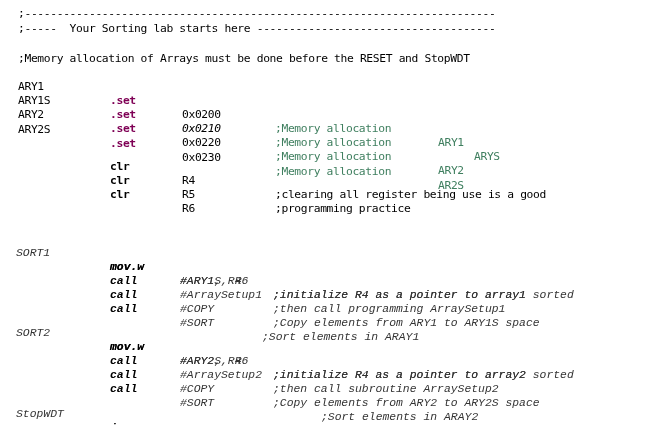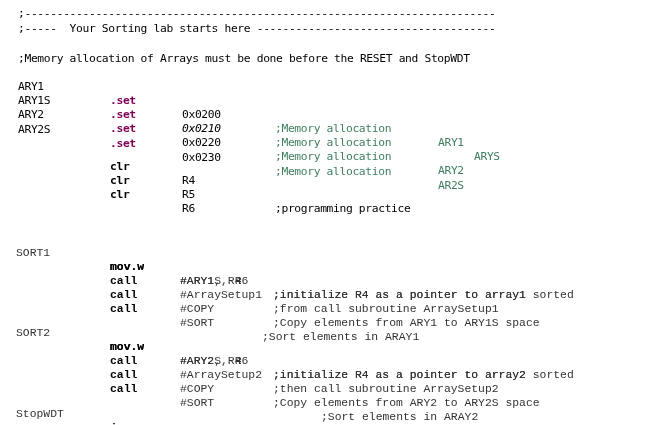--- a/index.html
+++ b/index.html
@@ -1,19 +1,19 @@
 <!DOCTYPE html>
 <html><head>
   <meta charset="utf-8">
   <style>
     html, body { margin: 0; padding: 0; background: #ffffff; }
     body { width: 658px; height: 425px; position: relative; overflow: hidden; }
     .line { position: absolute; white-space: pre; line-height: 14px; height: 14px; }
     .sans { font-family: "DejaVu Sans Mono", monospace; font-size: 11.3px; color: #000; letter-spacing: -0.35px; }
-    .serif { font-family: "Liberation Mono", monospace; font-size: 11.4px; color: #333; }
+    .serif { font-family: "Liberation Mono", monospace; font-size: 11.4px; color: #333; font-style: italic; }
     .kw-dir { color: #7f0055; font-weight: bold; }
     .cm-green { color: #3f7f5f; }
     .kw-ins { font-weight: bold; color: #000; }
     .col { position: absolute; white-space: pre; }
   </style>
 </head>
 <body>
 
 <div class="line sans" style="left:18px; top:7px;">;-------------------------------------------------------------------------</div>
 <div class="line sans" style="left:18px; top:22px;">;-----  Your Sorting lab starts here -------------------------------------</div>
@@ -45,20 +45,21 @@
   <span class="col" style="left:0;">ARY2S</span>
   <span class="col kw-dir" style="left:92px;">.set</span>
   <span class="col" style="left:164px;">0x0230</span>
   <span class="col cm-green" style="left:257px;">;Memory allocation</span>
   <span class="col cm-green" style="left:420px;">AR2S</span>
 </div>
 
 <div class="line sans" style="left:18px; top:146px; width:640px;">
   <span class="col kw-ins" style="left:92px;">clr</span>
   <span class="col" style="left:164px;">R4</span>
+  <span class="col" style="left:257px;">;clearing all register being use is a good</span>
 </div>
 <div class="line sans" style="left:18px; top:160px; width:640px;">
   <span class="col kw-ins" style="left:92px;">clr</span>
   <span class="col" style="left:164px;">R5</span>
   <span class="col" style="left:257px;">;programming practice</span>
 </div>
 <div class="line sans" style="left:18px; top:174px; width:640px;">
   <span class="col kw-ins" style="left:92px;">clr</span>
   <span class="col" style="left:164px;">R6</span>
 </div>
@@ -70,21 +71,21 @@
   <span class="col" style="left:257px;">;initialize R4 as a pointer to array1</span>
 </div>
 <div class="line serif" style="left:16px; top:246px; width:640px;">
   <span class="col kw-ins" style="left:94px;">mov.w</span>
   <span class="col" style="left:164px;text-align:center;">#ARY1S, R6</span>
   <span class="col" style="left:257px;">;initialize R4 as a pointer to array1 sorted</span>
 </div>
 <div class="line serif" style="left:16px; top:260px; width:640px;">
   <span class="col kw-ins" style="left:94px;">call</span>
   <span class="col" style="left:164px;">#ArraySetup1</span>
-  <span class="col" style="left:257px;">;from call subroutine ArraySetup1</span>
+  <span class="col" style="left:257px;">;then call programming ArraySetup1</span>
 </div>
 <div class="line serif" style="left:16px; top:274px; width:640px;">
   <span class="col kw-ins" style="left:94px;">call</span>
   <span class="col" style="left:164px;">#COPY</span>
   <span class="col" style="left:257px;">;Copy elements from ARY1 to ARY1S space</span>
 </div>
 <div class="line serif" style="left:16px; top:288px; width:640px;">
   <span class="col kw-ins" style="left:94px;">call</span>
   <span class="col" style="left:164px;">#SORT</span>
   <span class="col" style="left:246px;">;Sort elements in ARAY1</span>

